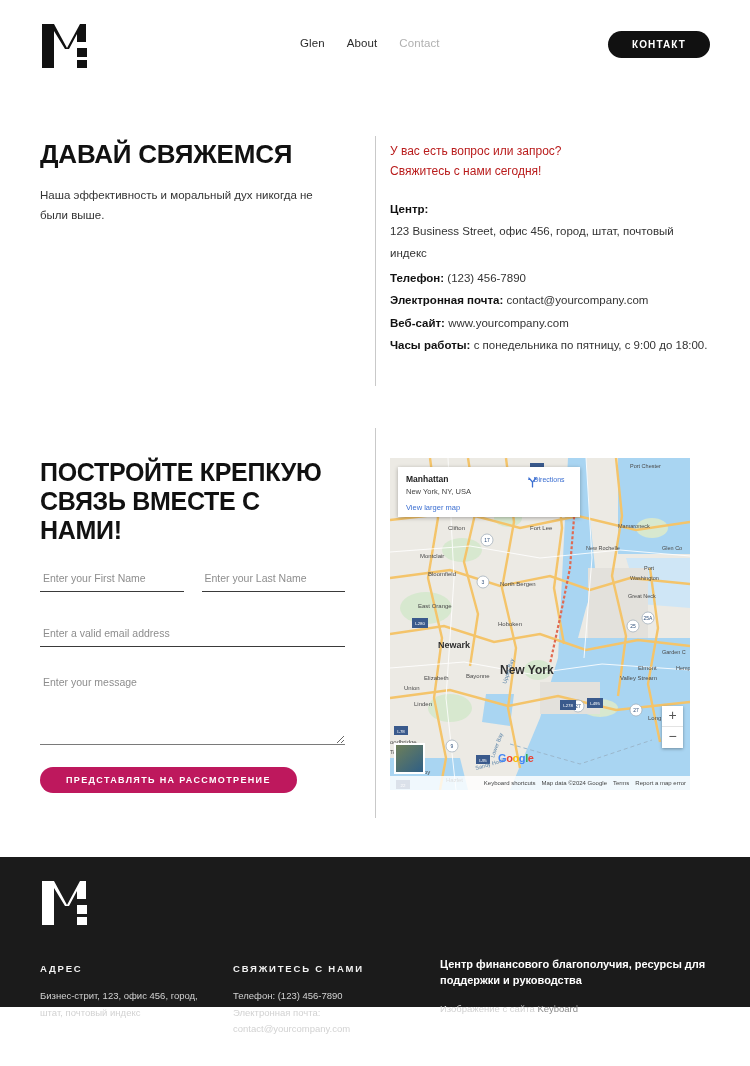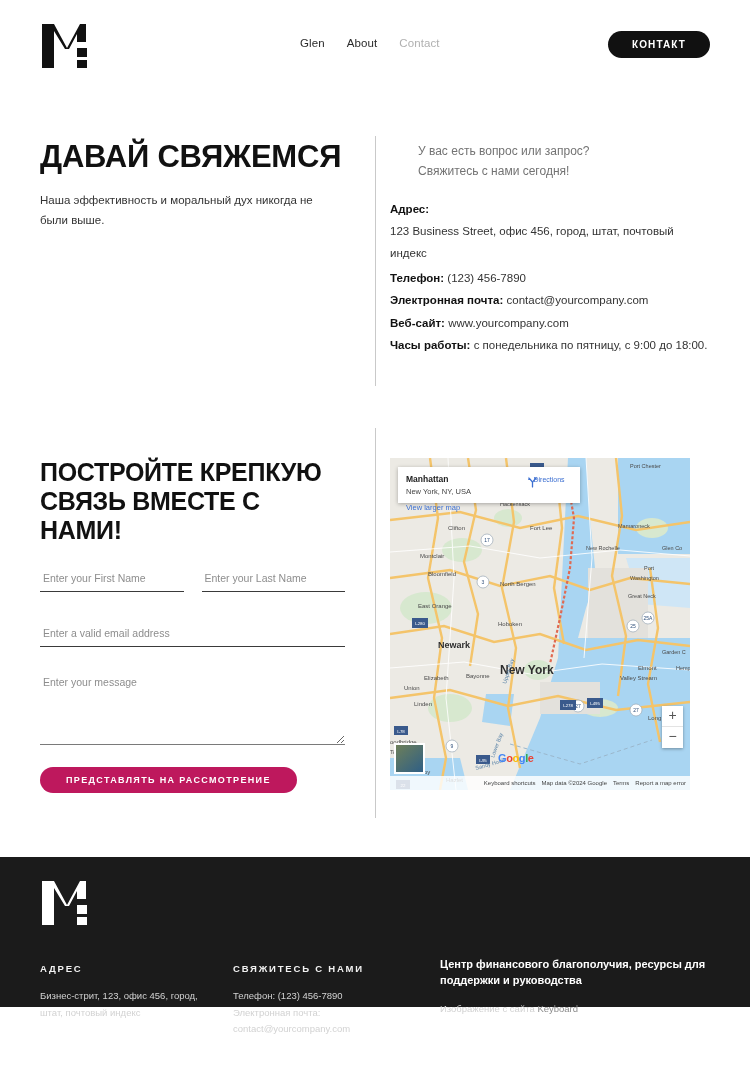--- a/index.html
+++ b/index.html
@@ -42,28 +42,28 @@
   }
 
   
   .sec1 { position: absolute; top: 130px; left: 0; width: 750px; height: 290px; }
   .sec1 .divider {
     position: absolute; left: 375px; top: 6px; width: 1px; height: 250px;
     background: #c9c9c9;
   }
   .sec1-left { position: absolute; left: 40px; top: 10px; width: 320px; }
   .h1-title {
-    font-size: 31px; font-weight: 700; letter-spacing: -0.2px;
+    font-size: 26px; font-weight: 700; letter-spacing: -0.2px;
     color: #111; line-height: 1.1; margin-bottom: 16px;
   }
   .h1-sub {
     font-size: 11.5px; color: #333; line-height: 1.75; max-width: 300px;
   }
   .sec1-right { position: absolute; left: 390px; top: 12px; width: 320px; }
-  .lead { font-size: 12px; color: #737373; line-height: 1.65; margin-bottom: 16px; margin-left: 28px; }
+  .lead { font-size: 12px; color: #b91c1c; line-height: 1.65; margin-bottom: 16px; }
   .info-row { font-size: 11.5px; color: #333; line-height: 1.95; }
   .info-row b { font-weight: 700; color: #111; }
   .info-block { margin-bottom: 2px; }
 
   
   .sec2 { position: absolute; top: 428px; left: 0; width: 750px; height: 400px; padding-left: 40px; }
   .sec2 .divider {
     position: absolute; left: 375px; top: 0; width: 1px; height: 390px;
     background: #c9c9c9;
   }
@@ -98,21 +98,21 @@
   }
 
   
   .map-col { position: absolute; left: 390px; top: 30px; }
   .map {
     position: relative; width: 300px; height: 332px;
     overflow: hidden; background: #e9e5dc;
   }
   .map svg { position:absolute; top:0; left:0; }
   .map-card {
-    position: absolute; left: 8px; top: 9px; width: 182px; height: 36px;
+    position: absolute; left: 8px; top: 9px; width: 182px; height: 50px;
     background: #fff; box-shadow: 0 1px 4px rgba(0,0,0,.3);
     padding: 7px 8px 0 8px;
   }
   .mc-title { font-size: 8.5px; font-weight: 700; color: #222; line-height: 1.25; }
   .mc-sub { font-size: 7.5px; color: #444; margin-top: 2px; }
   .mc-link { font-size: 7.5px; color: #3c6fd1; margin-top: 7px; cursor: pointer; }
   .mc-dir {
     position: absolute; right: 8px; top: 8px; width: 46px;
     text-align: center; cursor: pointer;
   }
@@ -197,21 +197,21 @@
       <div class="h1-sub">Наша эффективность и моральный дух никогда не были выше.</div>
     </div>
 
     <div class="sec1-right">
       <div class="lead">
         <span>У вас есть вопрос или запрос?</span><br>
         <span>Свяжитесь с нами сегодня!</span>
       </div>
 
       <div class="info-block">
-        <div class="info-row"><b>Адрес:</b></div>
+        <div class="info-row"><b>Центр:</b></div>
         <div class="info-row"><span>123 Business Street, офис 456, город, штат, почтовый индекс</span></div>
       </div>
 
       <div class="info-row">
         <b>Телефон:</b>
         <span>(123) 456-7890</span>
       </div>
 
       <div class="info-row">
         <b>Электронная почта:</b>

